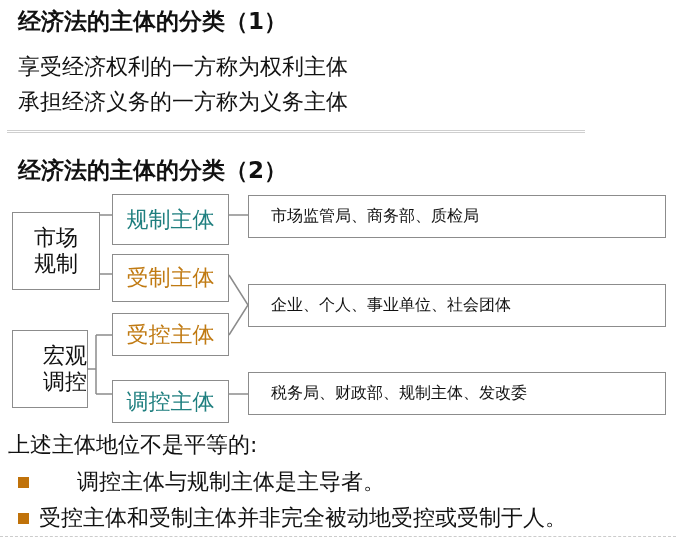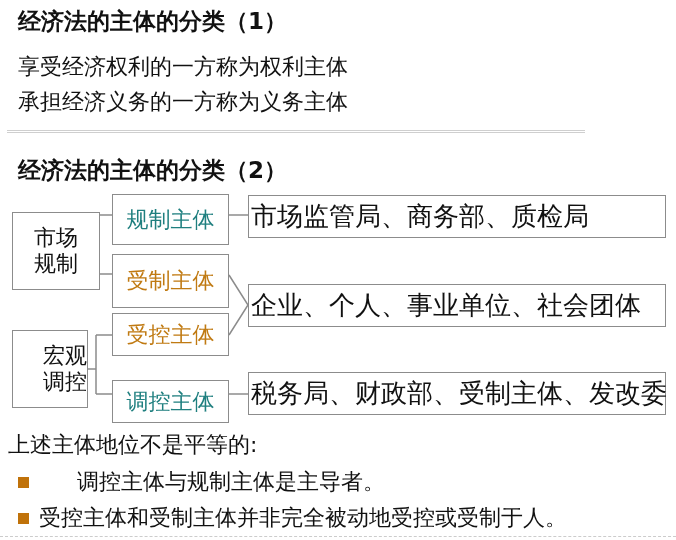--- a/index.html
+++ b/index.html
@@ -7,21 +7,21 @@
          font-family:"DejaVu Sans","Liberation Sans",sans-serif; color:#111; }
   .abs { position:absolute; }
   .h1 { font-weight:bold; font-size:23px; color:#111; letter-spacing:0px; white-space:nowrap; }
   .line { font-size:22px; white-space:nowrap; color:#111; }
   .sep { left:7px; top:130px; width:578px; height:3px; border-top:1px solid #cfcfcf; border-bottom:1px solid #cfcfcf; box-sizing:border-box; }
   .box { border:1.5px solid #8c8c8c; box-sizing:border-box; background:#fff; display:flex; align-items:center; justify-content:center; white-space:nowrap; }
   .cat { font-size:22px; line-height:26px; text-align:center; flex-direction:column; }
   .subj { font-size:22px; }
   .teal { color:#1f7f7f; }
   .amber { color:#c07a12; }
-  .content { font-size:26px; justify-content:flex-start; padding-left:2px; color:#111; }
+  .content { font-size:16px; justify-content:flex-start; padding-left:22px; color:#111; }
   .conn { stroke:#8c8c8c; stroke-width:1.5; fill:none; }
   .bullet { width:11px; height:11px; background:#c0720a; display:inline-block; }
   .dashline { left:0; top:536px; width:676px; height:0; border-top:1.5px dashed #cccccc; }
 </style>
 </head>
 <body>
 
 <div class="abs h1" style="left:18px; top:6px;">经济法的主体的分类（1）</div>
 <div class="abs line" style="left:18px; top:52px;">享受经济权利的一方称为权利主体</div>
 <div class="abs line" style="left:18px; top:87px;">承担经济义务的一方称为义务主体</div>
@@ -46,27 +46,27 @@
 <div class="abs box cat" style="left:12px; top:212px; width:88px; height:78px;">
   <span>市场</span>
   <span>规制</span>
 </div>
 <div class="abs box cat" style="left:12px; top:330px; width:76px; height:78px;align-items:flex-end;">
   <span>宏观</span>
   <span>调控</span>
 </div>
 
 <div class="abs box subj teal" style="left:112px; top:194px; width:117px; height:51px;">规制主体</div>
-<div class="abs box subj amber" style="left:112px; top:254px; width:117px; height:54px;">受制主体</div>
+<div class="abs box subj amber" style="left:112px; top:254px; width:117px; height:48px;">受制主体</div>
 <div class="abs box subj amber" style="left:112px; top:313px; width:117px; height:43px;">受控主体</div>
 <div class="abs box subj teal" style="left:112px; top:380px; width:117px; height:43px;">调控主体</div>
 
 <div class="abs box content" style="left:248px; top:195px; width:418px; height:43px;">市场监管局、商务部、质检局</div>
 <div class="abs box content" style="left:248px; top:284px; width:418px; height:43px;">企业、个人、事业单位、社会团体</div>
-<div class="abs box content" style="left:248px; top:372px; width:418px; height:43px;">税务局、财政部、受制主体、发改委</div>
+<div class="abs box content" style="left:248px; top:372px; width:418px; height:43px;">税务局、财政部、规制主体、发改委</div>
 
 <div class="abs line" style="left:8px; top:430px;">上述主体地位不是平等的:</div>
 <div class="abs line" style="left:18px; top:467px; display:flex; align-items:center;gap:38px;">
   <span class="bullet"></span>
   <span style="margin-left:10px;">调控主体与规制主体是主导者。</span>
 </div>
 <div class="abs line" style="left:18px; top:503px; display:flex; align-items:center;">
   <span class="bullet"></span>
   <span style="margin-left:10px;">受控主体和受制主体并非完全被动地受控或受制于人。</span>
 </div>

